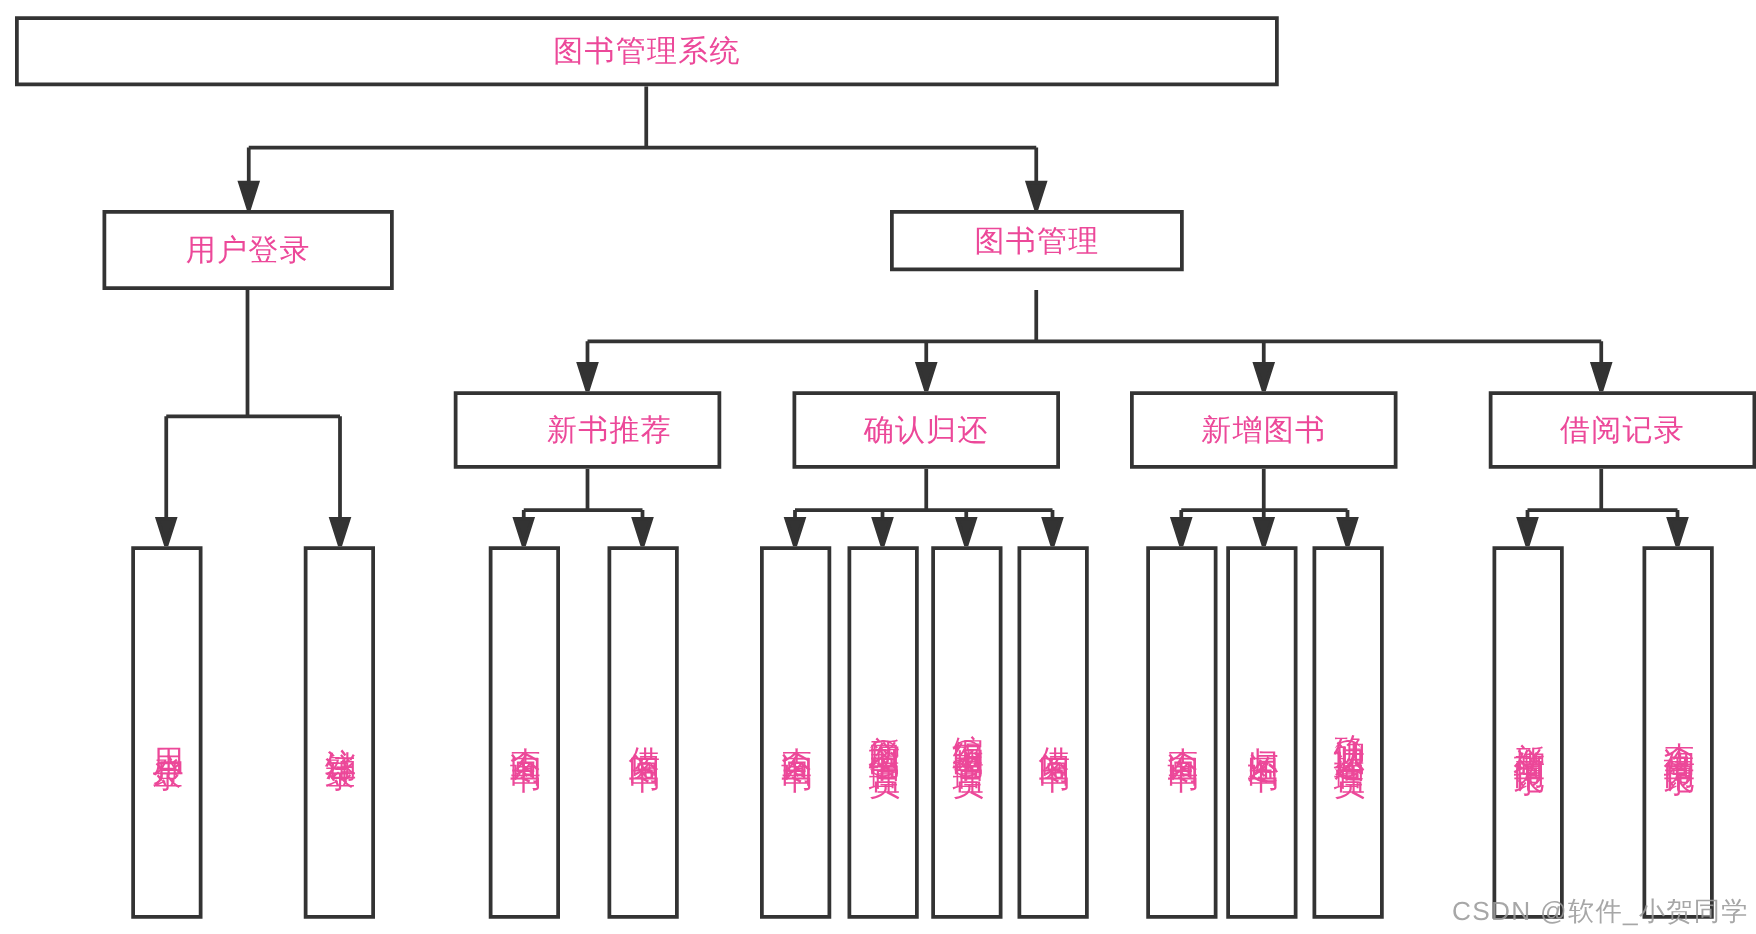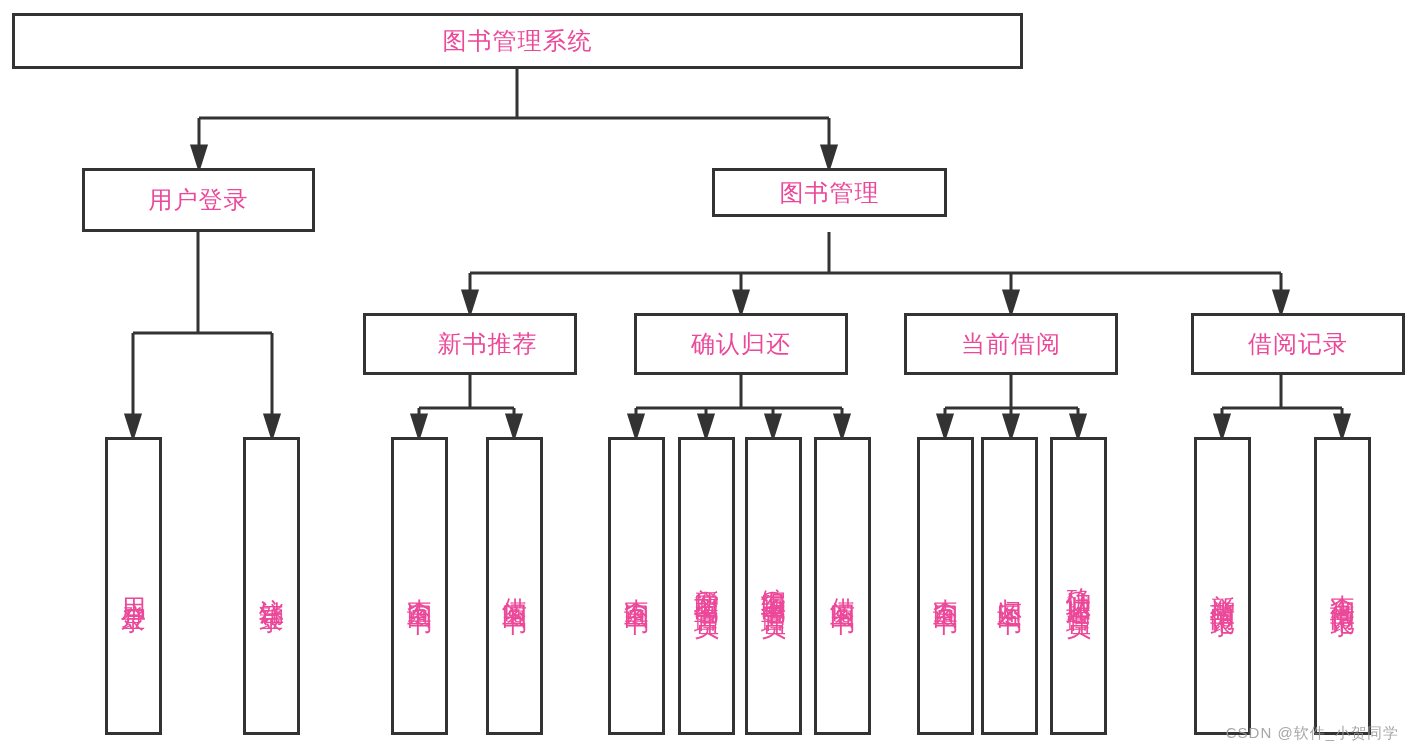--- a/index.html
+++ b/index.html
@@ -36,21 +36,21 @@
     line-height:1.0;
   }
   .lf1{left:105px;} .lf2{left:243px;} .lf3{left:391px;} .lf4{left:486px;}
   .lf5{left:608px;} .lf6{left:678px;} .lf7{left:745px;} .lf8{left:814px;}
   .lf9{left:917px;} .lf10{left:981px;} .lf11{left:1050px;}
   .lf12{left:1194px;} .lf13{left:1314px;}
   .watermark{
     position:absolute;
     right:6px;bottom:4px;
     z-index:5;
-    font-size:15px;
+    font-size:21px;
     color:#9b9b9b;
     opacity:0.88;
     letter-spacing:1px;
     white-space:nowrap;
   }
 </style>
 </head>
 <body>
 
 <div class="canvas">
@@ -105,21 +105,21 @@
     </g>
   </svg>
 
   <div class="node root">图书管理系统</div>
 
   <div class="node l2a">用户登录</div>
   <div class="node l2b">图书管理</div>
 
   <div class="node l3 l3a">新书推荐</div>
   <div class="node l3 l3b">确认归还</div>
-  <div class="node l3 l3c">当前借阅</div>
+  <div class="node l3 l3c">新增图书</div>
   <div class="node l3 l3d">借阅记录</div>
 
   <div class="node leaf lf1">用户登录</div>
   <div class="node leaf lf2">注销登录</div>
   <div class="node leaf lf3">查询图书</div>
   <div class="node leaf lf4">借阅图书</div>
   <div class="node leaf lf5">查询图书</div>
   <div class="node leaf lf6">新增图书（管理员）</div>
   <div class="node leaf lf7">编辑图书（管理员）</div>
   <div class="node leaf lf8">借阅图书</div>

